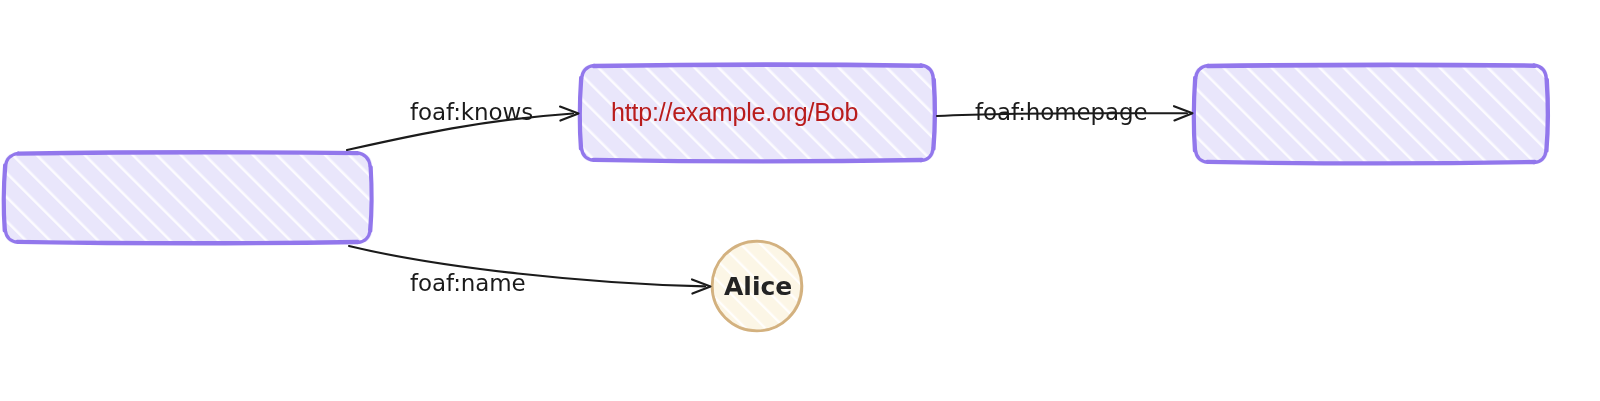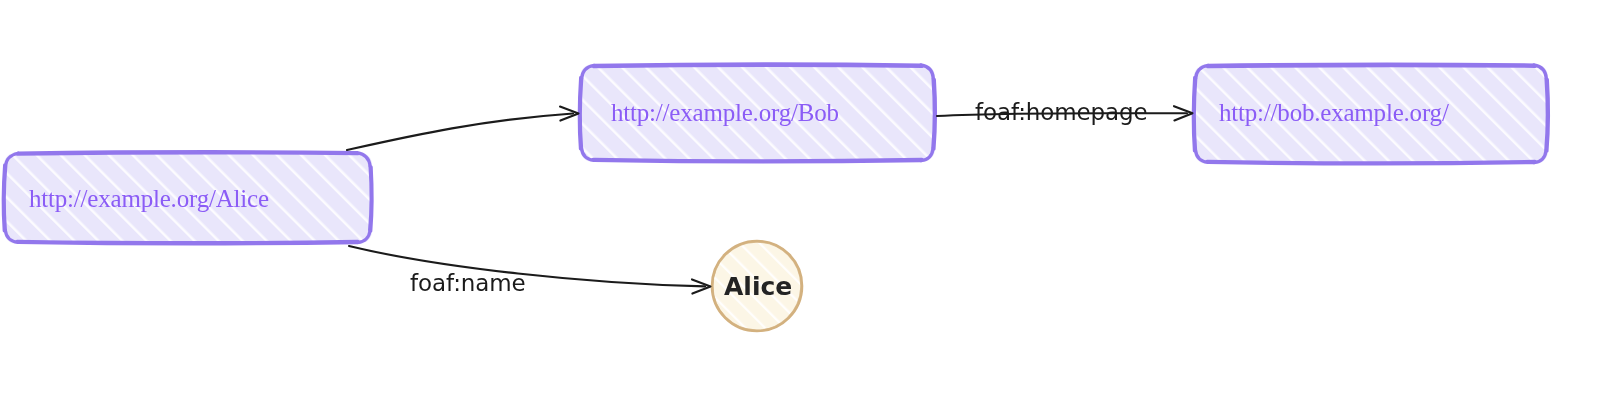--- a/index.html
+++ b/index.html
@@ -7,22 +7,22 @@
     width:1600px;height:401px;
     background:#ffffff;
     font-family:"DejaVu Sans", sans-serif;
     overflow:hidden;
   }
   #canvas{position:relative;width:1600px;height:401px;}
   #rough{position:absolute;left:0;top:0;width:1600px;height:401px;}
 
   .node-label{
     position:absolute;
-    color:#8b5cf6;
-    font-family:Liberation Serif, serif;
+    color:#b91c1c;
+    font-family:Liberation Sans, sans-serif;
     font-size:25px;
     line-height:1;
     white-space:nowrap;
     letter-spacing:-0.2px;
     pointer-events:none;
   }
   .edge-label{
     position:absolute;
     color:#1b1b1b;
     font-family:"DejaVu Sans", sans-serif;
@@ -109,26 +109,25 @@
       <path d="M937 116 C1010 112 1100 113.5 1187 113.2" fill="none" stroke="#1b1b1b" stroke-width="2.1" stroke-linecap="round"></path>
       <path d="M1174 106.2 L1192.5 113.2 L1174.4 120.4" fill="none" stroke="#1b1b1b" stroke-width="2.1" stroke-linejoin="round" stroke-linecap="round"></path>
     </g>
 
     <g>
       <path d="M349 246 C440 268 590 284 705 286.4" fill="none" stroke="#1b1b1b" stroke-width="2.1" stroke-linecap="round"></path>
       <path d="M692 279.4 L710.5 286.4 L692.4 293.6" fill="none" stroke="#1b1b1b" stroke-width="2.1" stroke-linejoin="round" stroke-linecap="round"></path>
     </g>
   </svg>
 
-  <div class="node-label" style="left:29px;top:186px;">http://example.org/Alice</div>
 
   <div class="node-label" style="left:611px;top:100px;">http://example.org/Bob</div>
 
-  <div class="node-label" style="left:1219px;top:100px;">http://bob.example.org/</div>
 
   <div class="lit-label" style="left:724px;top:274px;">Alice</div>
 
+  <div class="edge-label" style="left:410px;top:101px;">foaf:knows</div>
 
   <div class="edge-label" style="left:410px;top:272px;">foaf:name</div>
 
   <div class="edge-label" style="left:975px;top:101px;">foaf:homepage</div>
 
 </div>
 
 </body></html>

